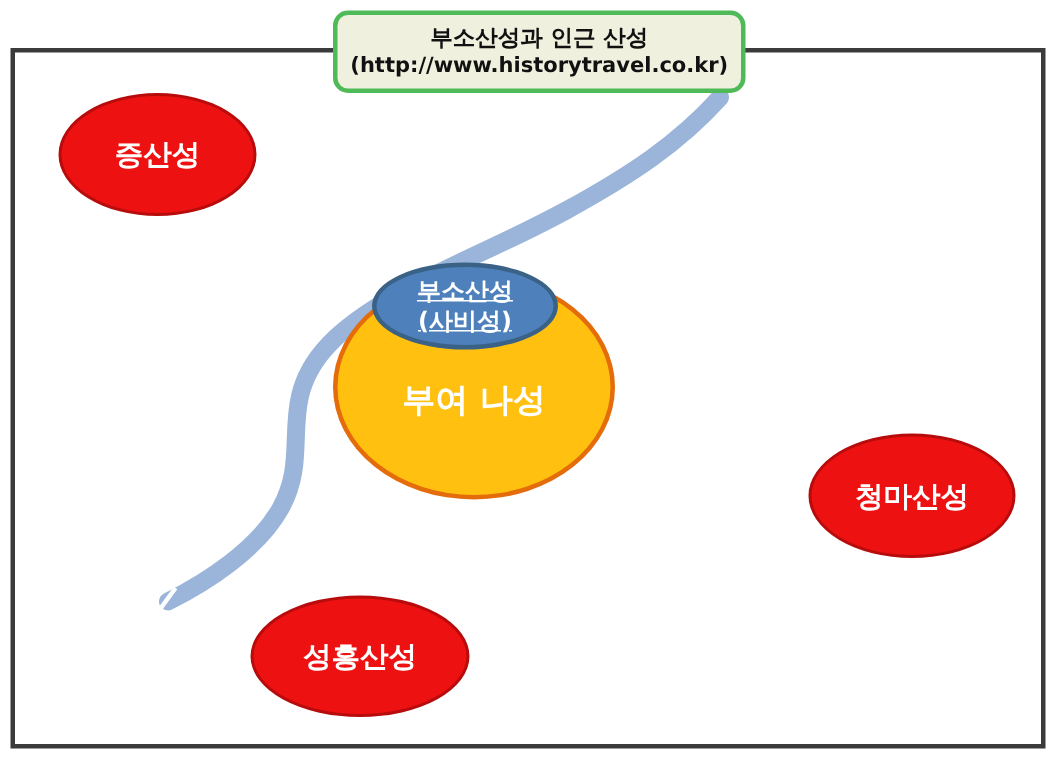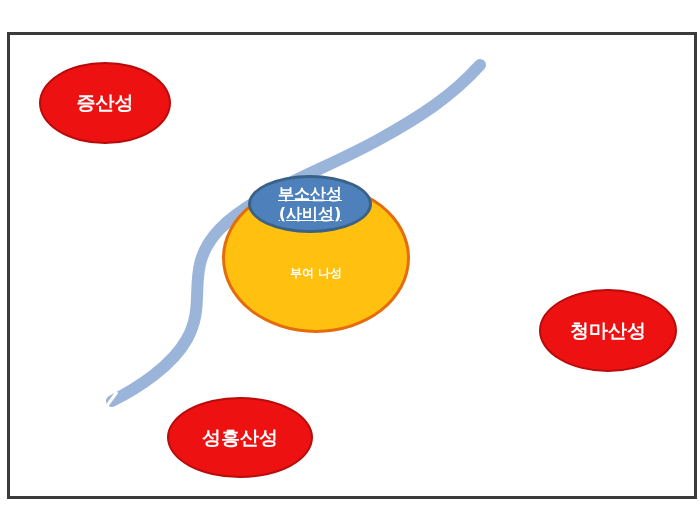--- a/index.html
+++ b/index.html
@@ -24,21 +24,21 @@
 
   .fortress{background:#ee1111;border:2px solid #b80c0c;font-size:19px;z-index:3;}
 
   #e-jeungsan  {left:39px; top:62px; width:132px;height:82px;justify-content:center;}
   #e-cheongsan {left:448px;top:117px;width:108px;height:68px;font-size:18px;}
   #e-cheongma  {left:539px;top:289px;width:138px;height:83px;font-family:Liberation Mono, monospace;}
   #e-seongheung{left:167px;top:397px;width:146px;height:81px;}
   #e-seokseong {left:394px;top:396px;width:140px;height:82px;}
 
   #e-naseong{left:222px;top:183px;width:188px;height:150px;
-             background:#ffc010;border:3px solid #e46c0a;font-size:12px;z-index:3;
+             background:#ffc010;border:3px solid #e46c0a;font-size:22px;z-index:3;
              align-items:flex-end;padding-bottom:48px;}
 
   #e-buso{left:248px;top:175px;width:124px;height:58px;
           background:#4e80bc;border:3px solid #3a6186;font-size:16px;z-index:4;
           flex-direction:column;line-height:1.25;text-decoration:underline;}
 </style>
 </head>
 <body>
 
 <div id="canvas">
@@ -48,20 +48,24 @@
   <svg id="river-svg" viewBox="0 0 700 506" xmlns="http://www.w3.org/2000/svg">
     <path d="M 480 65
              C 452 96, 420 117, 378 140
              C 336 163, 298 177, 262 198
              C 226 219, 206 238, 200 264
              C 194 290, 202 312, 187 339
              C 172 366, 138 388, 112 401" fill="none" stroke="#9bb5da" stroke-width="12" stroke-linecap="round"></path>
     <line x1="117" y1="392" x2="106" y2="407" stroke="#ffffff" stroke-width="3"></line>
   </svg>
 
+  <div class="title-box">
+    <div class="t1">부소산성과 인근 산성</div>
+    <div class="t2">(http://www.historytravel.co.kr)</div>
+  </div>
 
   <div class="ellipse fortress" id="e-jeungsan">
     <span>증산성</span>
   </div>
 
 
   <div class="ellipse fortress" id="e-cheongma">
     <span>청마산성</span>
   </div>
 

